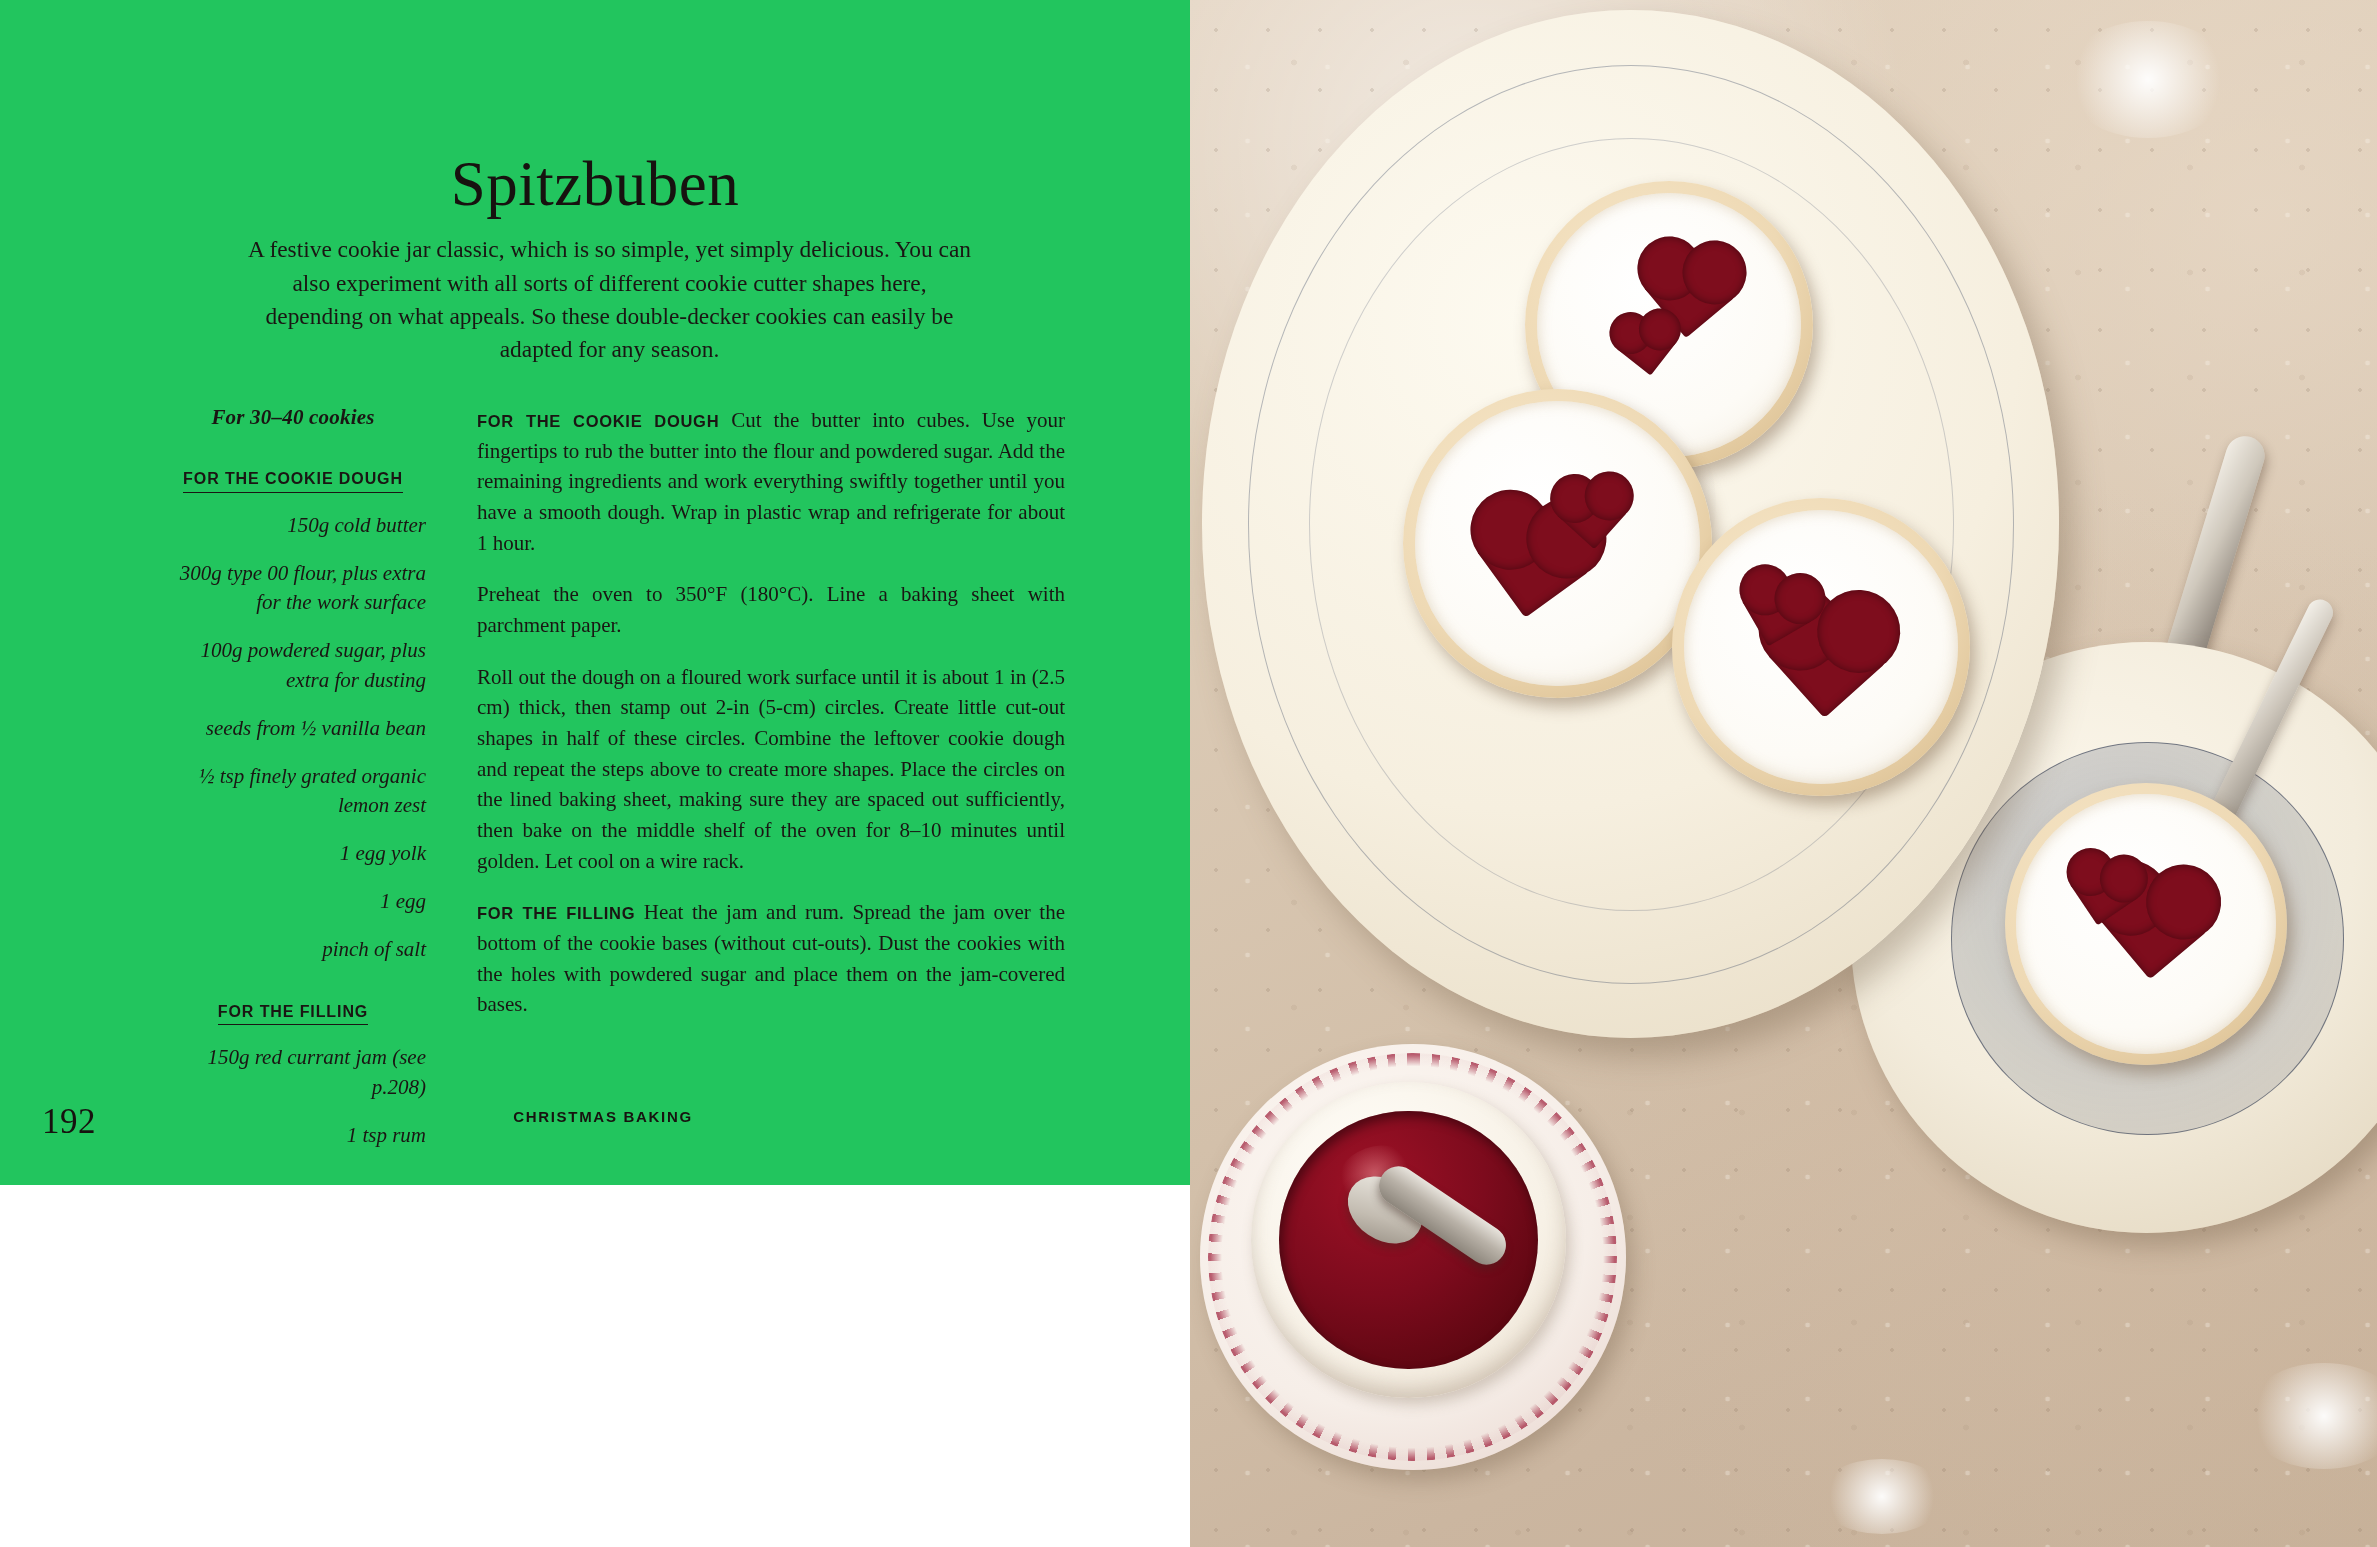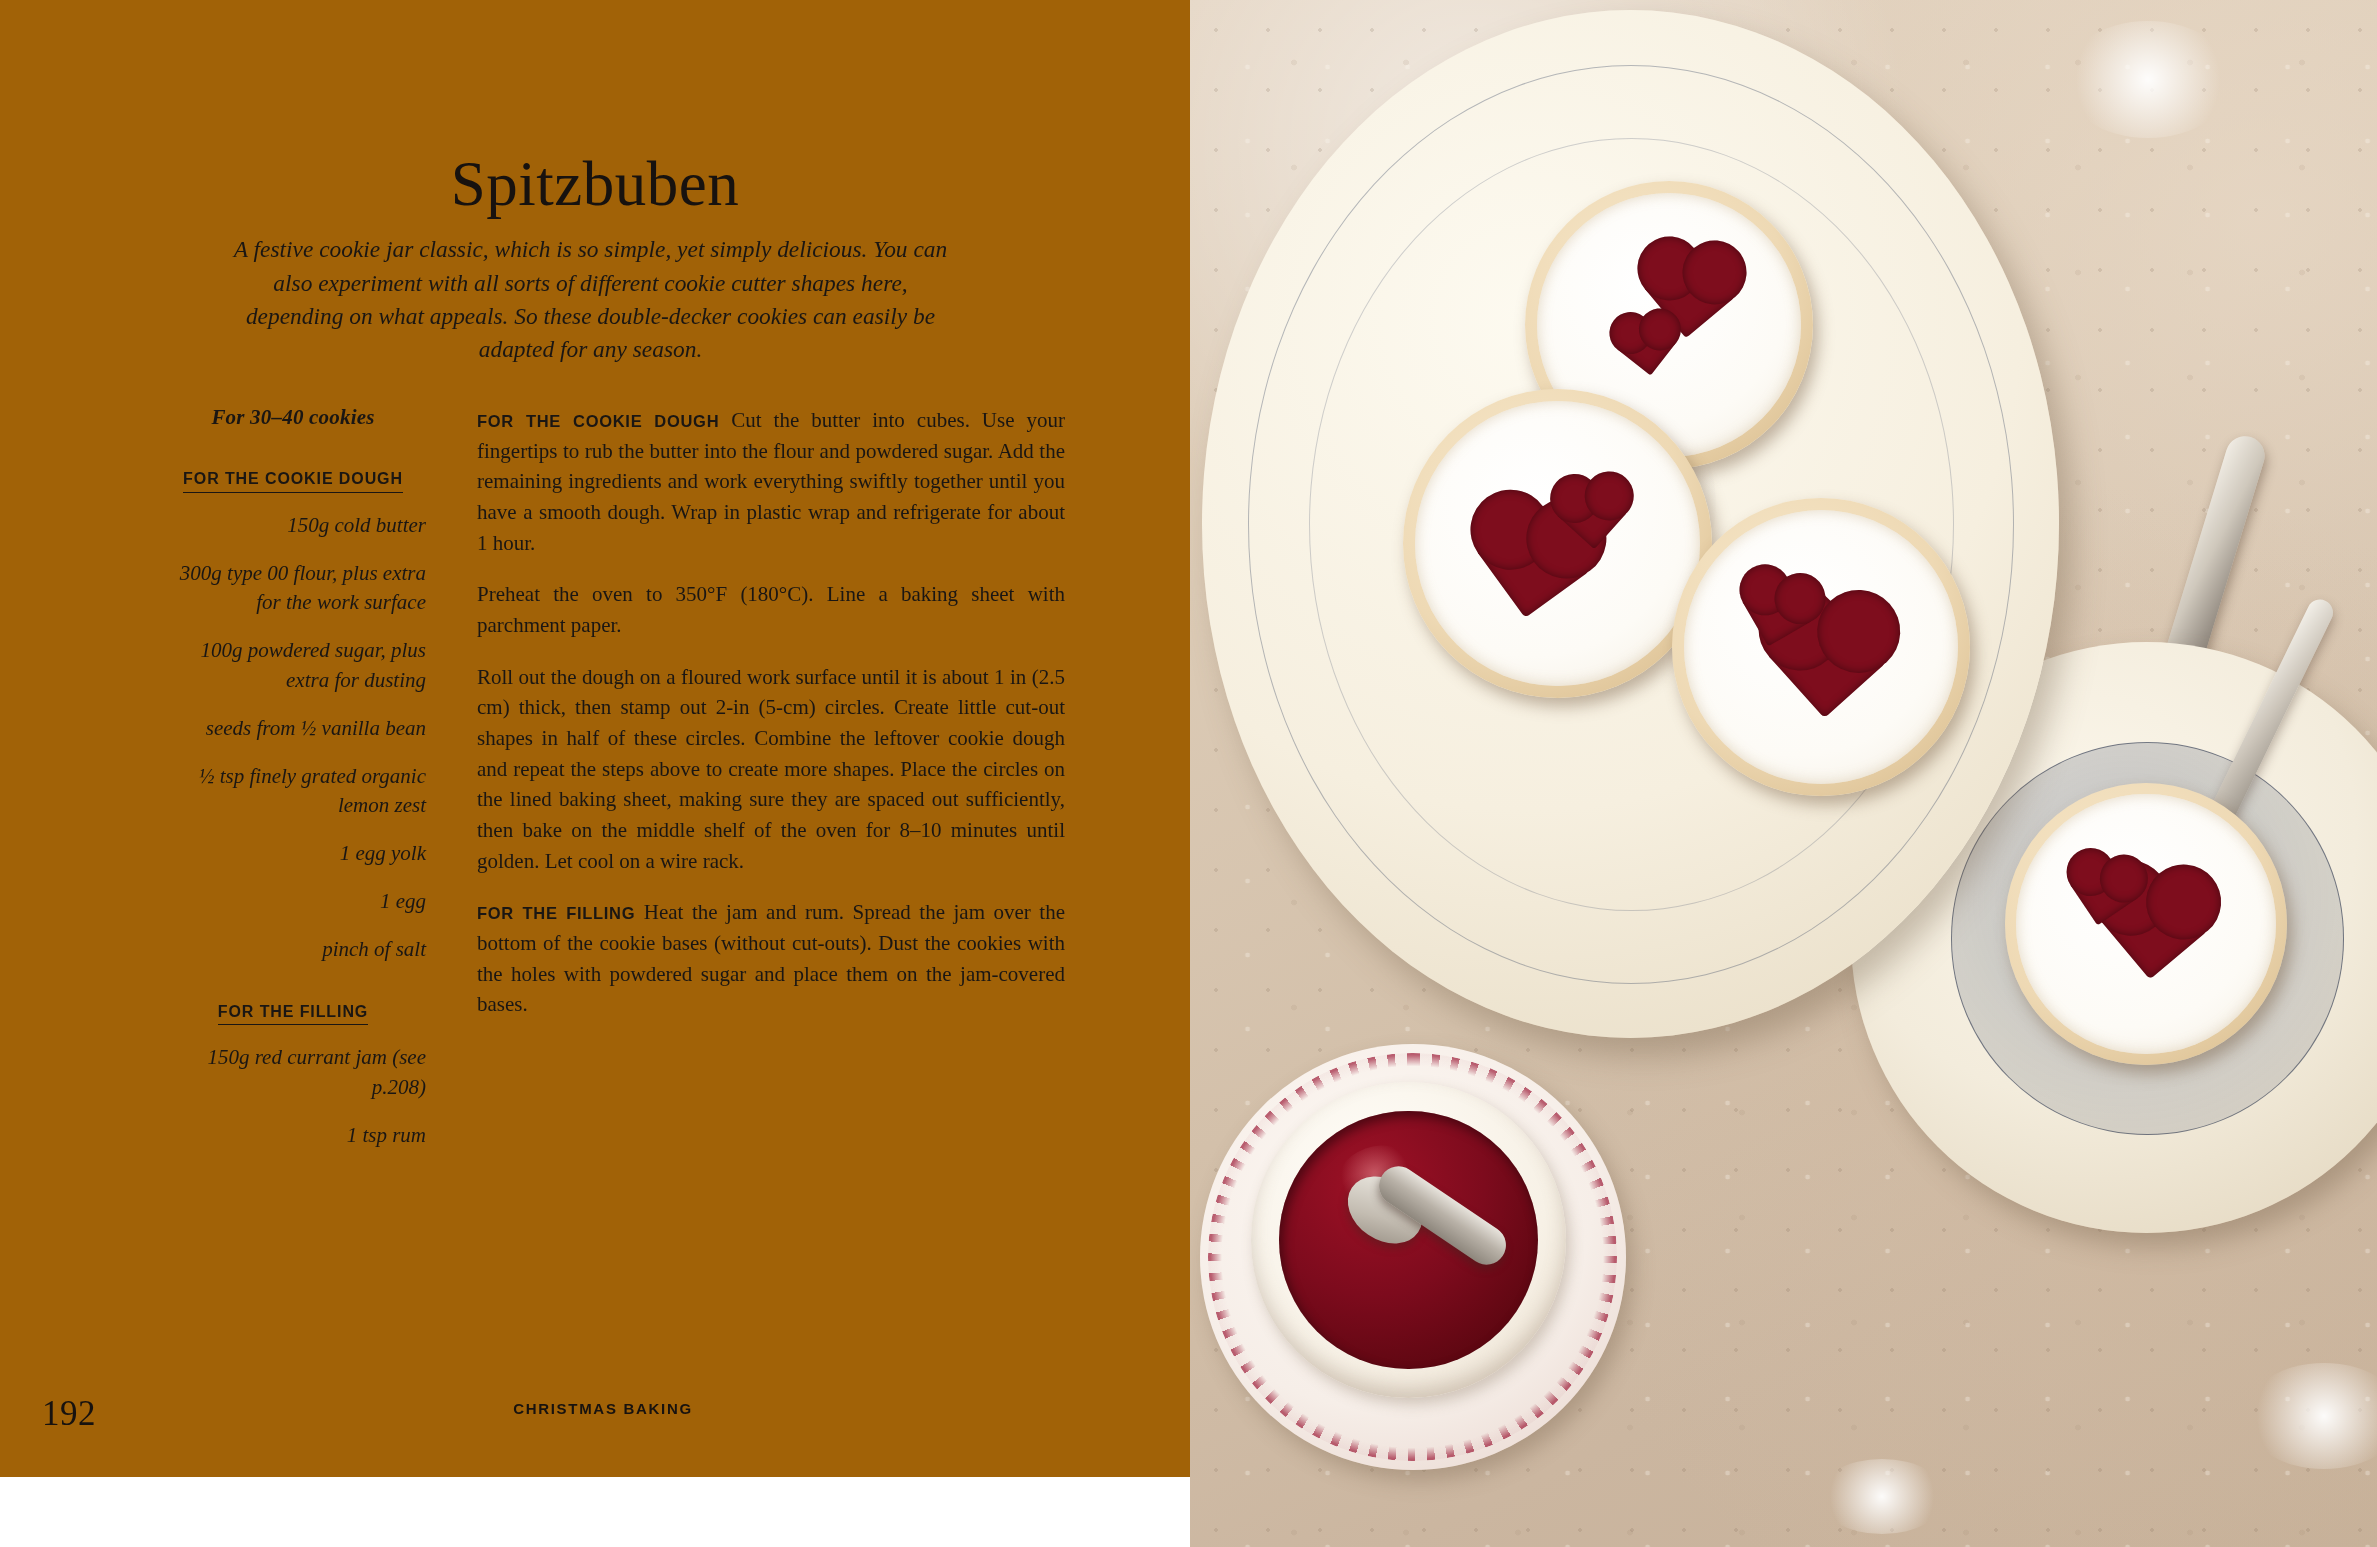--- a/index.html
+++ b/index.html
@@ -18,45 +18,44 @@
     position: relative;
     width: 2377px;
     height: 1547px;
     display: flex;
   }
 
   
   .text-page {
     position: relative;
     width: 1190px;
-    height: 1477px;
-    background: #a16207;
+    height: 1185px;
+    background: #22c55e;
     flex: 0 0 auto;
   }
 
   .recipe-title {
     position: absolute;
     left: 0;
     top: 106px;
     width: 1190px;
     text-align: center;
     font-family: "Liberation Serif", serif;
     font-size: 63px;
     font-weight: 400;
     letter-spacing: 0.5px;
     color: #17120f;
   }
 
   .intro {
     position: absolute;
-    left: 223px;
+    left: 242px;
     top: 210px;
     width: 735px;
     text-align: center;
-    font-style: italic;
     font-size: 23.4px;
     line-height: 1.42;
     color: #1a1613;
   }
 
   .columns {
     position: absolute;
     left: 160px;
     top: 405px;
     width: 905px;

